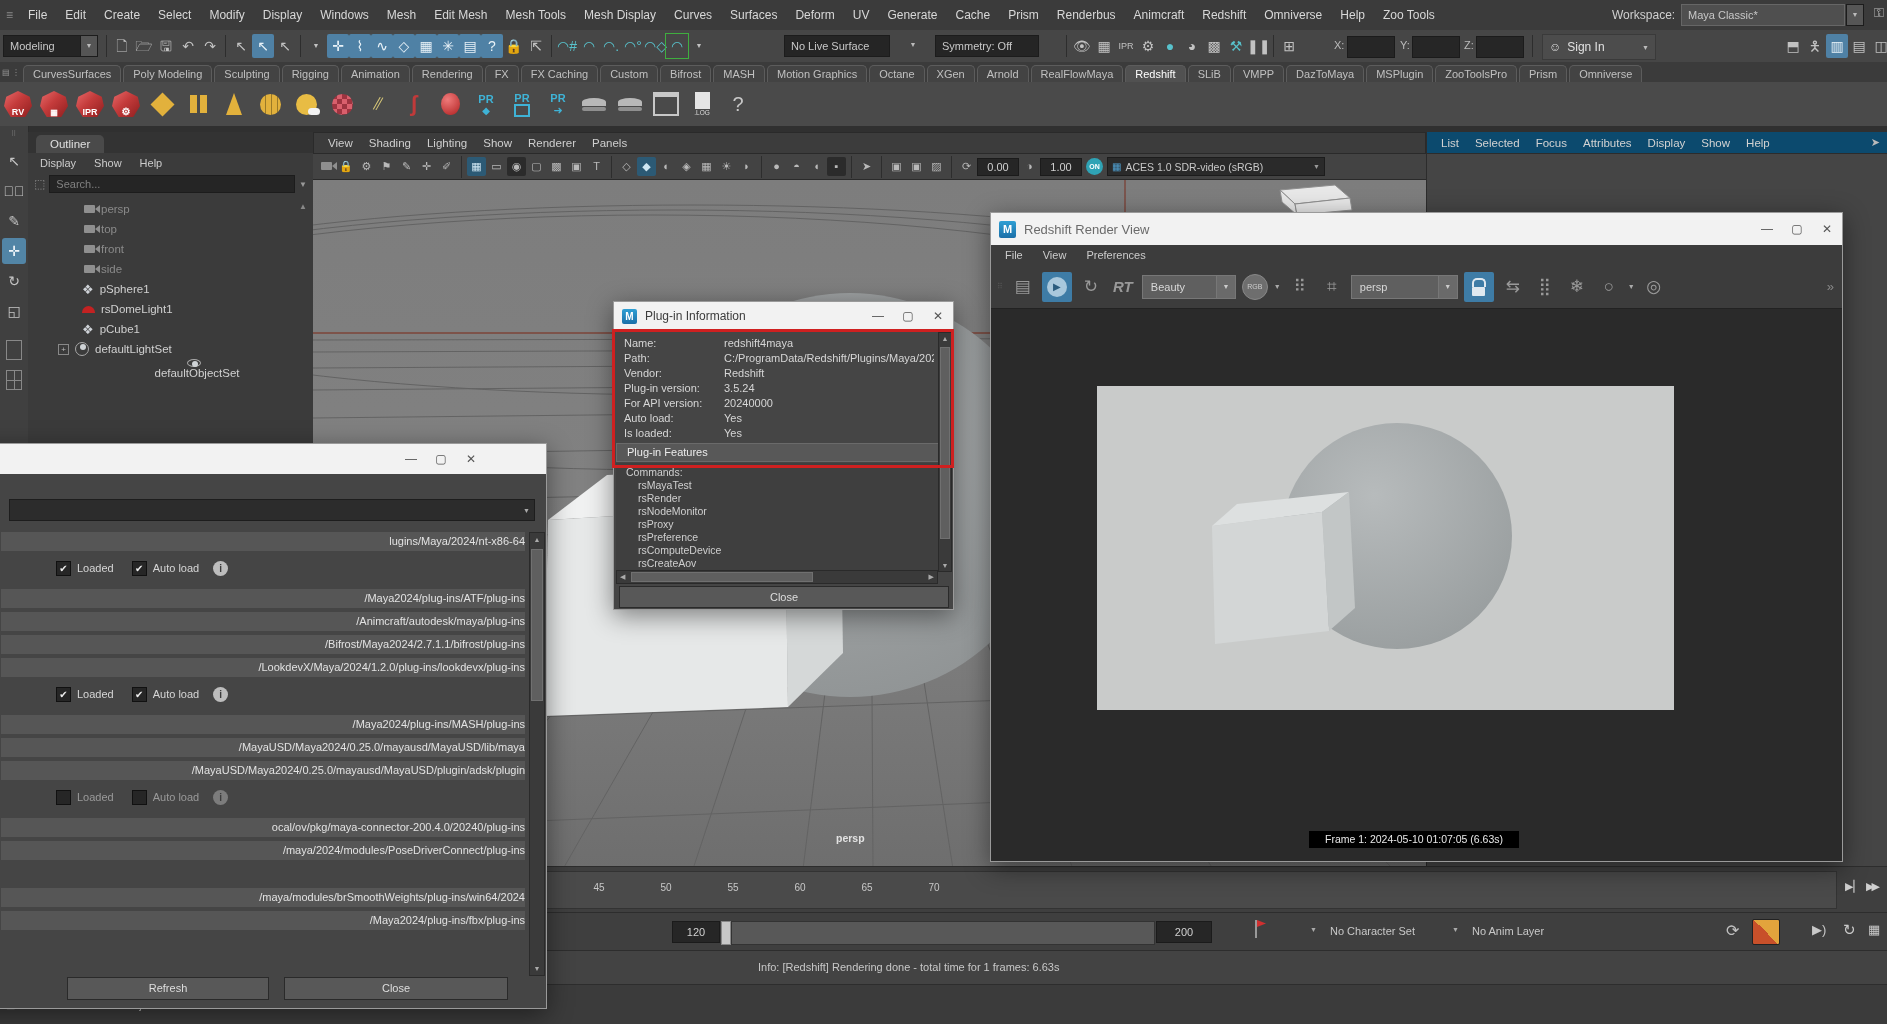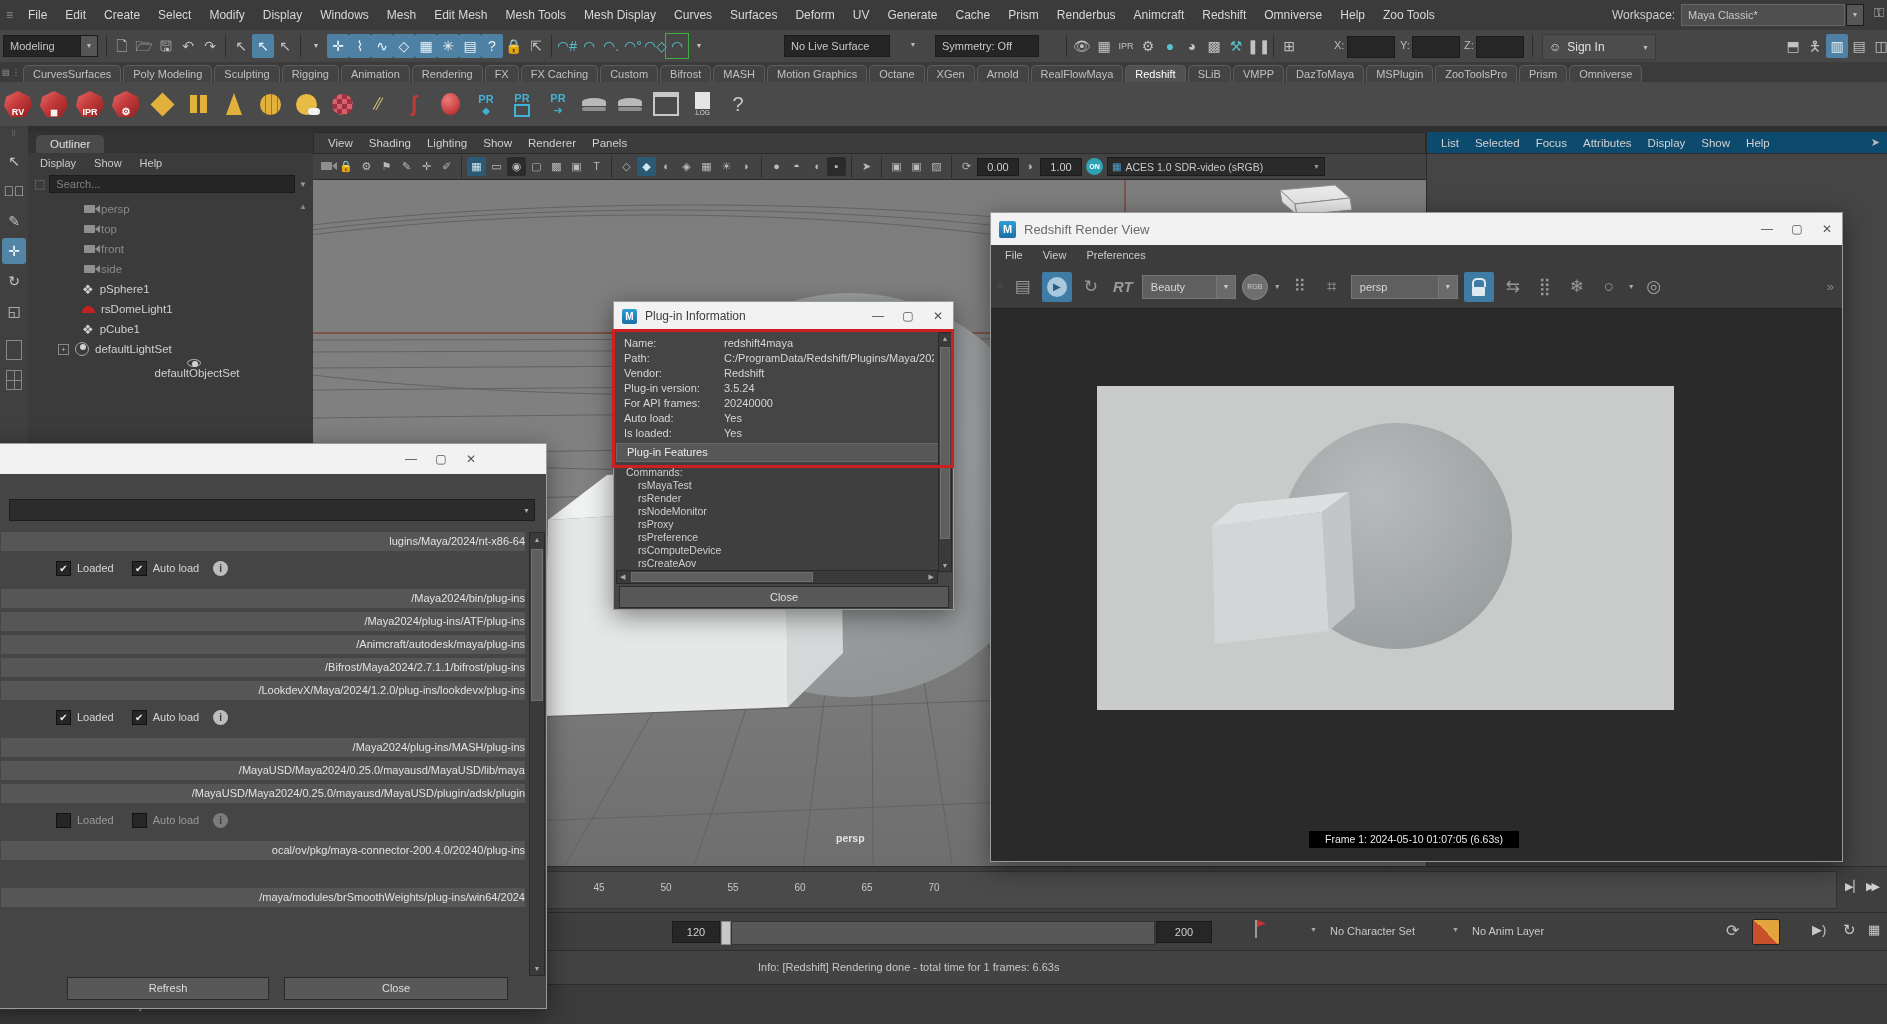--- a/index.html
+++ b/index.html
@@ -619,21 +619,21 @@
         <span class="winbtn">—</span>
         <span class="winbtn">▢</span>
         <span class="winbtn">✕</span>
       </div>
     </div>
     <div style="padding:6px 0 0 10px;line-height:15px;font-size:11px;color:#d6d6d6;">
       <div><span style="display:inline-block;width:100px;">Name:</span><span>redshift4maya</span></div>
       <div class="ellip" style="width:310px;"><span style="display:inline-block;width:100px;">Path:</span><span>C:/ProgramData/Redshift/Plugins/Maya/202</span></div>
       <div><span style="display:inline-block;width:100px;">Vendor:</span><span>Redshift</span></div>
       <div><span style="display:inline-block;width:100px;">Plug-in version:</span><span>3.5.24</span></div>
-      <div><span style="display:inline-block;width:100px;">For API frames:</span><span>20240000</span></div>
+      <div><span style="display:inline-block;width:100px;">For API version:</span><span>20240000</span></div>
       <div><span style="display:inline-block;width:100px;">Auto load:</span><span>Yes</span></div>
       <div><span style="display:inline-block;width:100px;">Is loaded:</span><span>Yes</span></div>
     </div>
     <div class="abs" style="left:2px;top:141px;width:320px;height:17px;background:#585858;border:1px solid #6a6a6a;color:#ececec;line-height:17px;padding-left:10px;font-size:11px;">Plug-in Features</div>
     <div class="abs" style="left:2px;top:161px;width:320px;height:106px;background:#3f3f3f;padding:3px 0 0 10px;line-height:13px;font-size:10.5px;color:#cfcfcf;">
       <div>Commands:</div>
       <div style="padding-left:12px;">rsMayaTest</div>
       <div style="padding-left:12px;">rsRender</div>
       <div style="padding-left:12px;">rsNodeMonitor</div>
       <div style="padding-left:12px;">rsProxy</div>
@@ -670,21 +670,20 @@
     </div>
     <div class="abs" style="left:60px;top:88px;width:524px;">
       <div class="pathbar ellip">lugins/Maya/2024/nt-x86-64</div>
       <div class="cbrow">
         <span class="cb">✔</span>
           <span>Loaded</span>
         <span class="cb" style="margin-left:18px;">✔</span>
           <span>Auto load</span>
         <span class="infoi">i</span>
       </div>
-      <div class="pathbar ellip">/Maya2024/bin/plug-ins</div>
       <div class="pathbar ellip">/Maya2024/plug-ins/ATF/plug-ins</div>
       <div class="pathbar ellip">/Animcraft/autodesk/maya/plug-ins</div>
       <div class="pathbar ellip">/Bifrost/Maya2024/2.7.1.1/bifrost/plug-ins</div>
       <div class="pathbar ellip">/LookdevX/Maya/2024/1.2.0/plug-ins/lookdevx/plug-ins</div>
       <div class="cbrow">
         <span class="cb">✔</span>
           <span>Loaded</span>
         <span class="cb" style="margin-left:18px;">✔</span>
           <span>Auto load</span>
         <span class="infoi">i</span>
@@ -693,22 +692,24 @@
       <div class="pathbar ellip">/MayaUSD/Maya2024/0.25.0/mayausd/MayaUSD/lib/maya</div>
       <div class="pathbar ellip">/MayaUSD/Maya2024/0.25.0/mayausd/MayaUSD/plugin/adsk/plugin</div>
       <div class="cbrow" style="color:#9a9a9a;">
         <span class="cb"></span>
           <span>Loaded</span>
         <span class="cb" style="margin-left:18px;"></span>
           <span>Auto load</span>
         <span class="infoi" style="background:#7c7c7c;">i</span>
       </div>
       <div class="pathbar ellip">ocal/ov/pkg/maya-connector-200.4.0/20240/plug-ins</div>
+      <div class="pathbar ellip">/maya/2024/modules/PoseDriverConnect/plug-ins</div>
       <div style="height:24px;"></div>
       <div class="pathbar ellip">/maya/modules/brSmoothWeights/plug-ins/win64/2024</div>
+      <div class="pathbar ellip" style="margin-bottom:0;">/Maya2024/plug-ins/fbx/plug-ins</div>
     </div>
     <div class="abs scroll" style="left:588px;top:88px;width:14px;height:442px;">
       <div class="arrowglyph" style="margin-top:3px;">▲</div>
       <div class="thumb" style="left:1px;top:16px;width:10px;height:150px;"></div>
       <div class="arrowglyph abs" style="bottom:3px;left:0;right:0;">▼</div>
     </div>
     <div class="abs btn" style="left:126px;top:533px;width:200px;height:21px;">Refresh</div>
     <div class="abs btn" style="left:343px;top:533px;width:222px;height:21px;">Close</div>
   </div>
 

